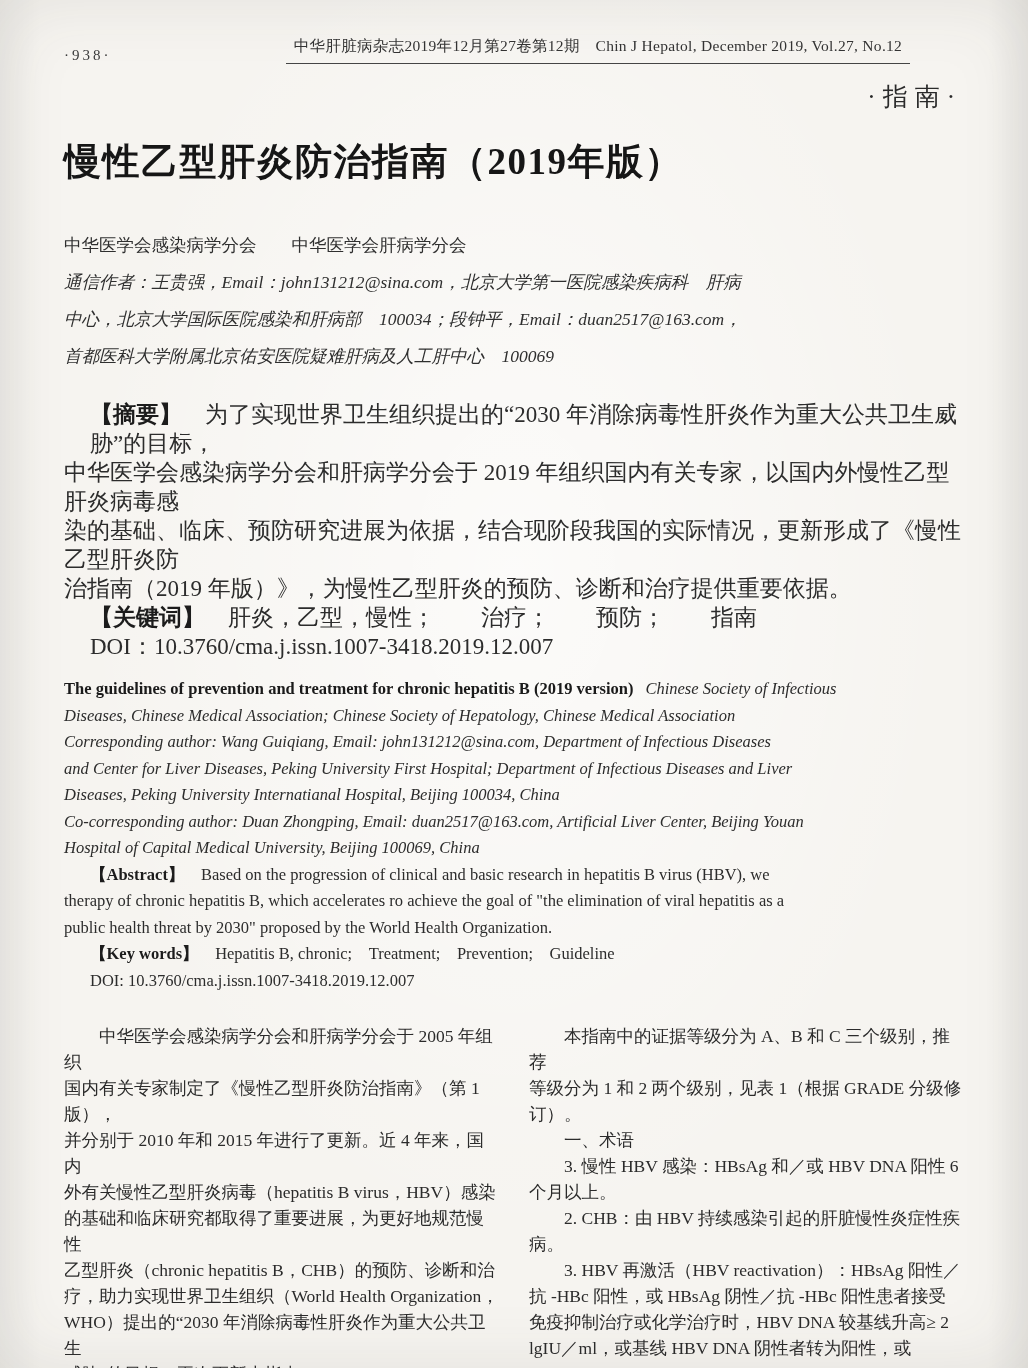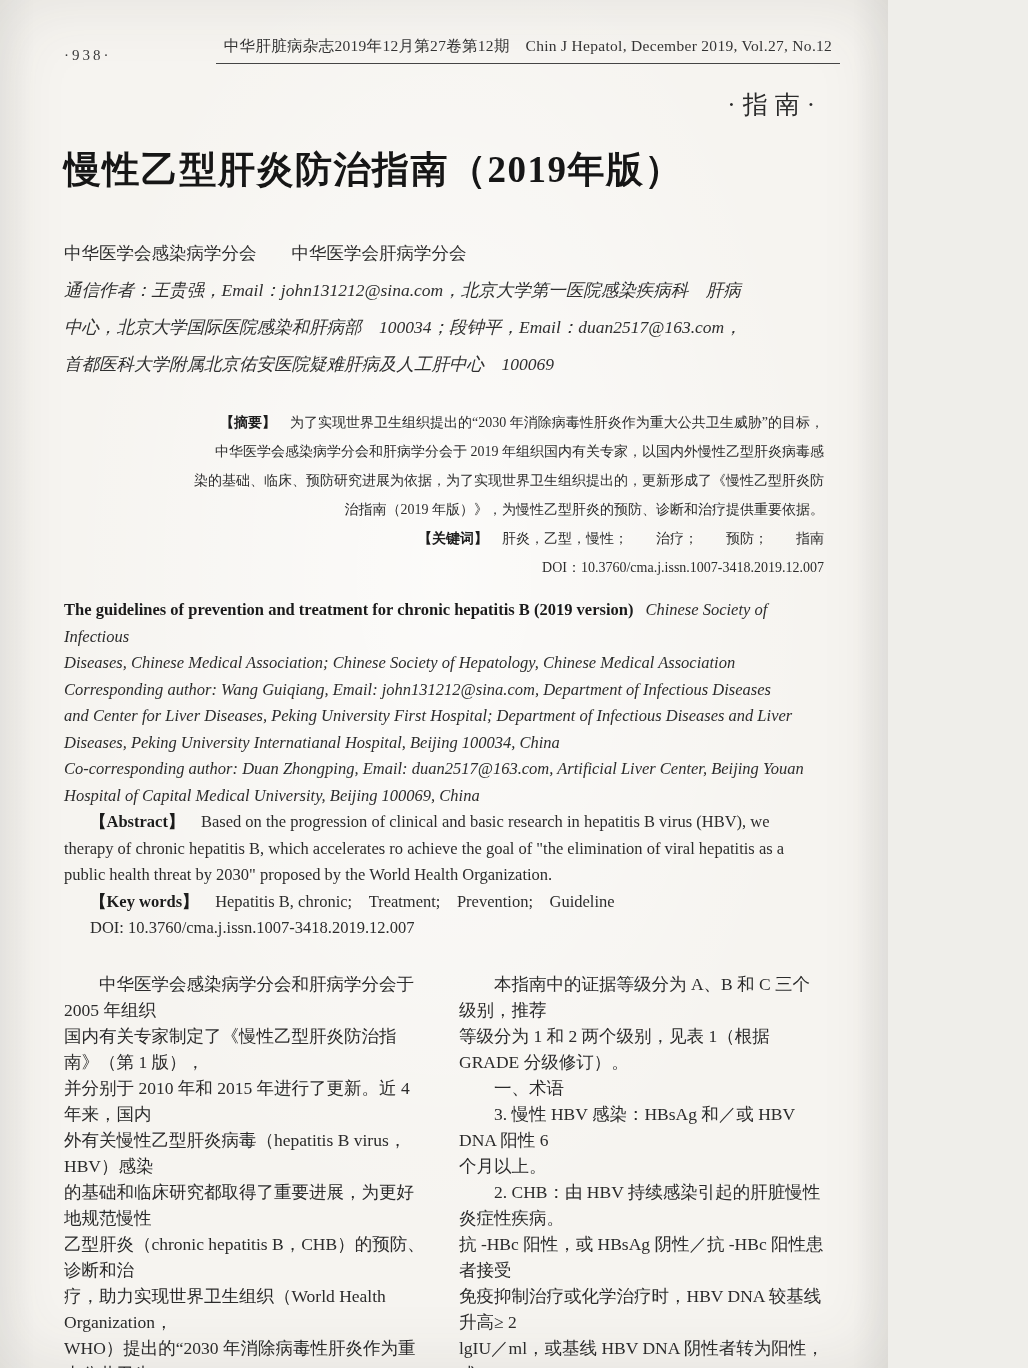--- a/index.html
+++ b/index.html
@@ -3,21 +3,21 @@
 <meta charset="utf-8">
 <style>
   * { margin: 0; padding: 0; box-sizing: border-box; }
   html, body { width: 1028px; }
   body {
     font-family: "Liberation Serif", serif;
     background: #efeeea;
   }
   .page {
     position: relative;
-    width: 888px;
+    width: 1028px;
     height: 1368px;
     padding: 36px 64px 0 64px;
     color: #2d2d2d;
     background:
       radial-gradient(ellipse at 50% 42%, rgba(255,255,255,0.65) 0%, rgba(255,255,255,0) 60%),
       linear-gradient(90deg, rgba(0,0,0,0.035) 0%, rgba(0,0,0,0) 4%, rgba(0,0,0,0) 96%, rgba(0,0,0,0.05) 100%),
       #f6f4f0;
     box-shadow: inset 0 0 70px rgba(60,58,52,0.10);
     overflow: hidden;
   }
@@ -30,21 +30,21 @@
     font-size: 15.5px;
     color: #333;
     white-space: nowrap;
     padding: 0 8px 6px 8px;
     border-bottom: 1.6px solid #454545;
     letter-spacing: 0.3px;
     transform: translateX(28px);
   }
 
   .section-tag {
-    margin-top: 24px;
+    margin-top: 16px;
     text-align: right;
     font-size: 25px;
     letter-spacing: 7px;
     color: #2a2a2a;
     padding-right: 2px;
   }
 
   .title {
     margin-top: 24px;
     font-size: 37px;
@@ -62,24 +62,23 @@
   .correspondence {
     margin-top: 7px;
     font-size: 17.5px;
     font-style: italic;
     line-height: 37px;
     color: #2f2f2f;
   }
 
   .abstract-zh {
     margin-top: 25px;
-    font-size: 14px;
+    font-size: 23px;
     line-height: 29px;
     color: #2c2c2c;
-    text-align: right;
   }
   .english {
     margin-top: 15px;
     font-size: 16.5px;
     line-height: 26.5px;
     color: #2c2c2c;
   }
   .indent { padding-left: 26px; }
   .lbl { font-weight: bold; color: #1c1c1c; }
   .en-title { font-weight: bold; color: #1a1a1a; }
@@ -120,21 +119,21 @@
       <div class="line">中心，北京大学国际医院感染和肝病部　100034；段钟平，Email：duan2517@163.com，</div>
       <div class="line">首都医科大学附属北京佑安医院疑难肝病及人工肝中心　100069</div>
     </div>
 
   <section class="abstract-zh">
     <div class="line indent">
       <b class="lbl">【摘要】</b><span>　为了实现世界卫生组织提出的“2030 年消除病毒性肝炎作为重大公共卫生威胁”的目标，</span>
     </div>
     <div>
         <div class="line">中华医学会感染病学分会和肝病学分会于 2019 年组织国内有关专家，以国内外慢性乙型肝炎病毒感</div>
-        <div class="line">染的基础、临床、预防研究进展为依据，为了实现世界卫生组织提出的，更新形成了《慢性乙型肝炎防</div>
+        <div class="line">染的基础、临床、预防研究进展为依据，结合现阶段我国的实际情况，更新形成了《慢性乙型肝炎防</div>
         <div class="line">治指南（2019 年版）》，为慢性乙型肝炎的预防、诊断和治疗提供重要依据。</div>
       </div>
     <div class="line indent">
       <b class="lbl">【关键词】</b><span>　肝炎，乙型，慢性；　　治疗；　　预防；　　指南</span>
     </div>
     <div class="line indent">DOI：10.3760/cma.j.issn.1007-3418.2019.12.007</div>
   </section>
 
   <section class="english">
     <div class="line">
@@ -174,20 +173,21 @@
         <div class="line">威胁”的目标，再次更新本指南。</div>
         <div class="line">　　本指南旨在帮助临床医师在 CHB 预防、诊断和治疗中</div>
       </div>
     <div class="col">
         <div class="line">　　本指南中的证据等级分为 A、B 和 C 三个级别，推荐</div>
         <div class="line">等级分为 1 和 2 两个级别，见表 1（根据 GRADE 分级修订）。</div>
         <div class="line">　　一、术语</div>
         <div class="line">　　3. 慢性 HBV 感染：HBsAg 和／或 HBV  DNA 阳性 6</div>
         <div class="line">个月以上。</div>
         <div class="line">　　2. CHB：由 HBV 持续感染引起的肝脏慢性炎症性疾病。</div>
+        <div class="line">　　3. HBV 再激活（HBV  reactivation）：HBsAg 阳性／</div>
         <div class="line">抗 -HBc 阳性，或 HBsAg 阴性／抗 -HBc 阳性患者接受</div>
         <div class="line">免疫抑制治疗或化学治疗时，HBV  DNA 较基线升高≥ 2</div>
         <div class="line">lgIU／ml，或基线 HBV  DNA 阴性者转为阳性，或 HBsAg</div>
         <div class="line">　　4. HBeAg 阴转（HBeAg  clearance）：既往 HBeAg 阳</div>
       </div>
   </section>
 
 </div>
 
 </body></html>

